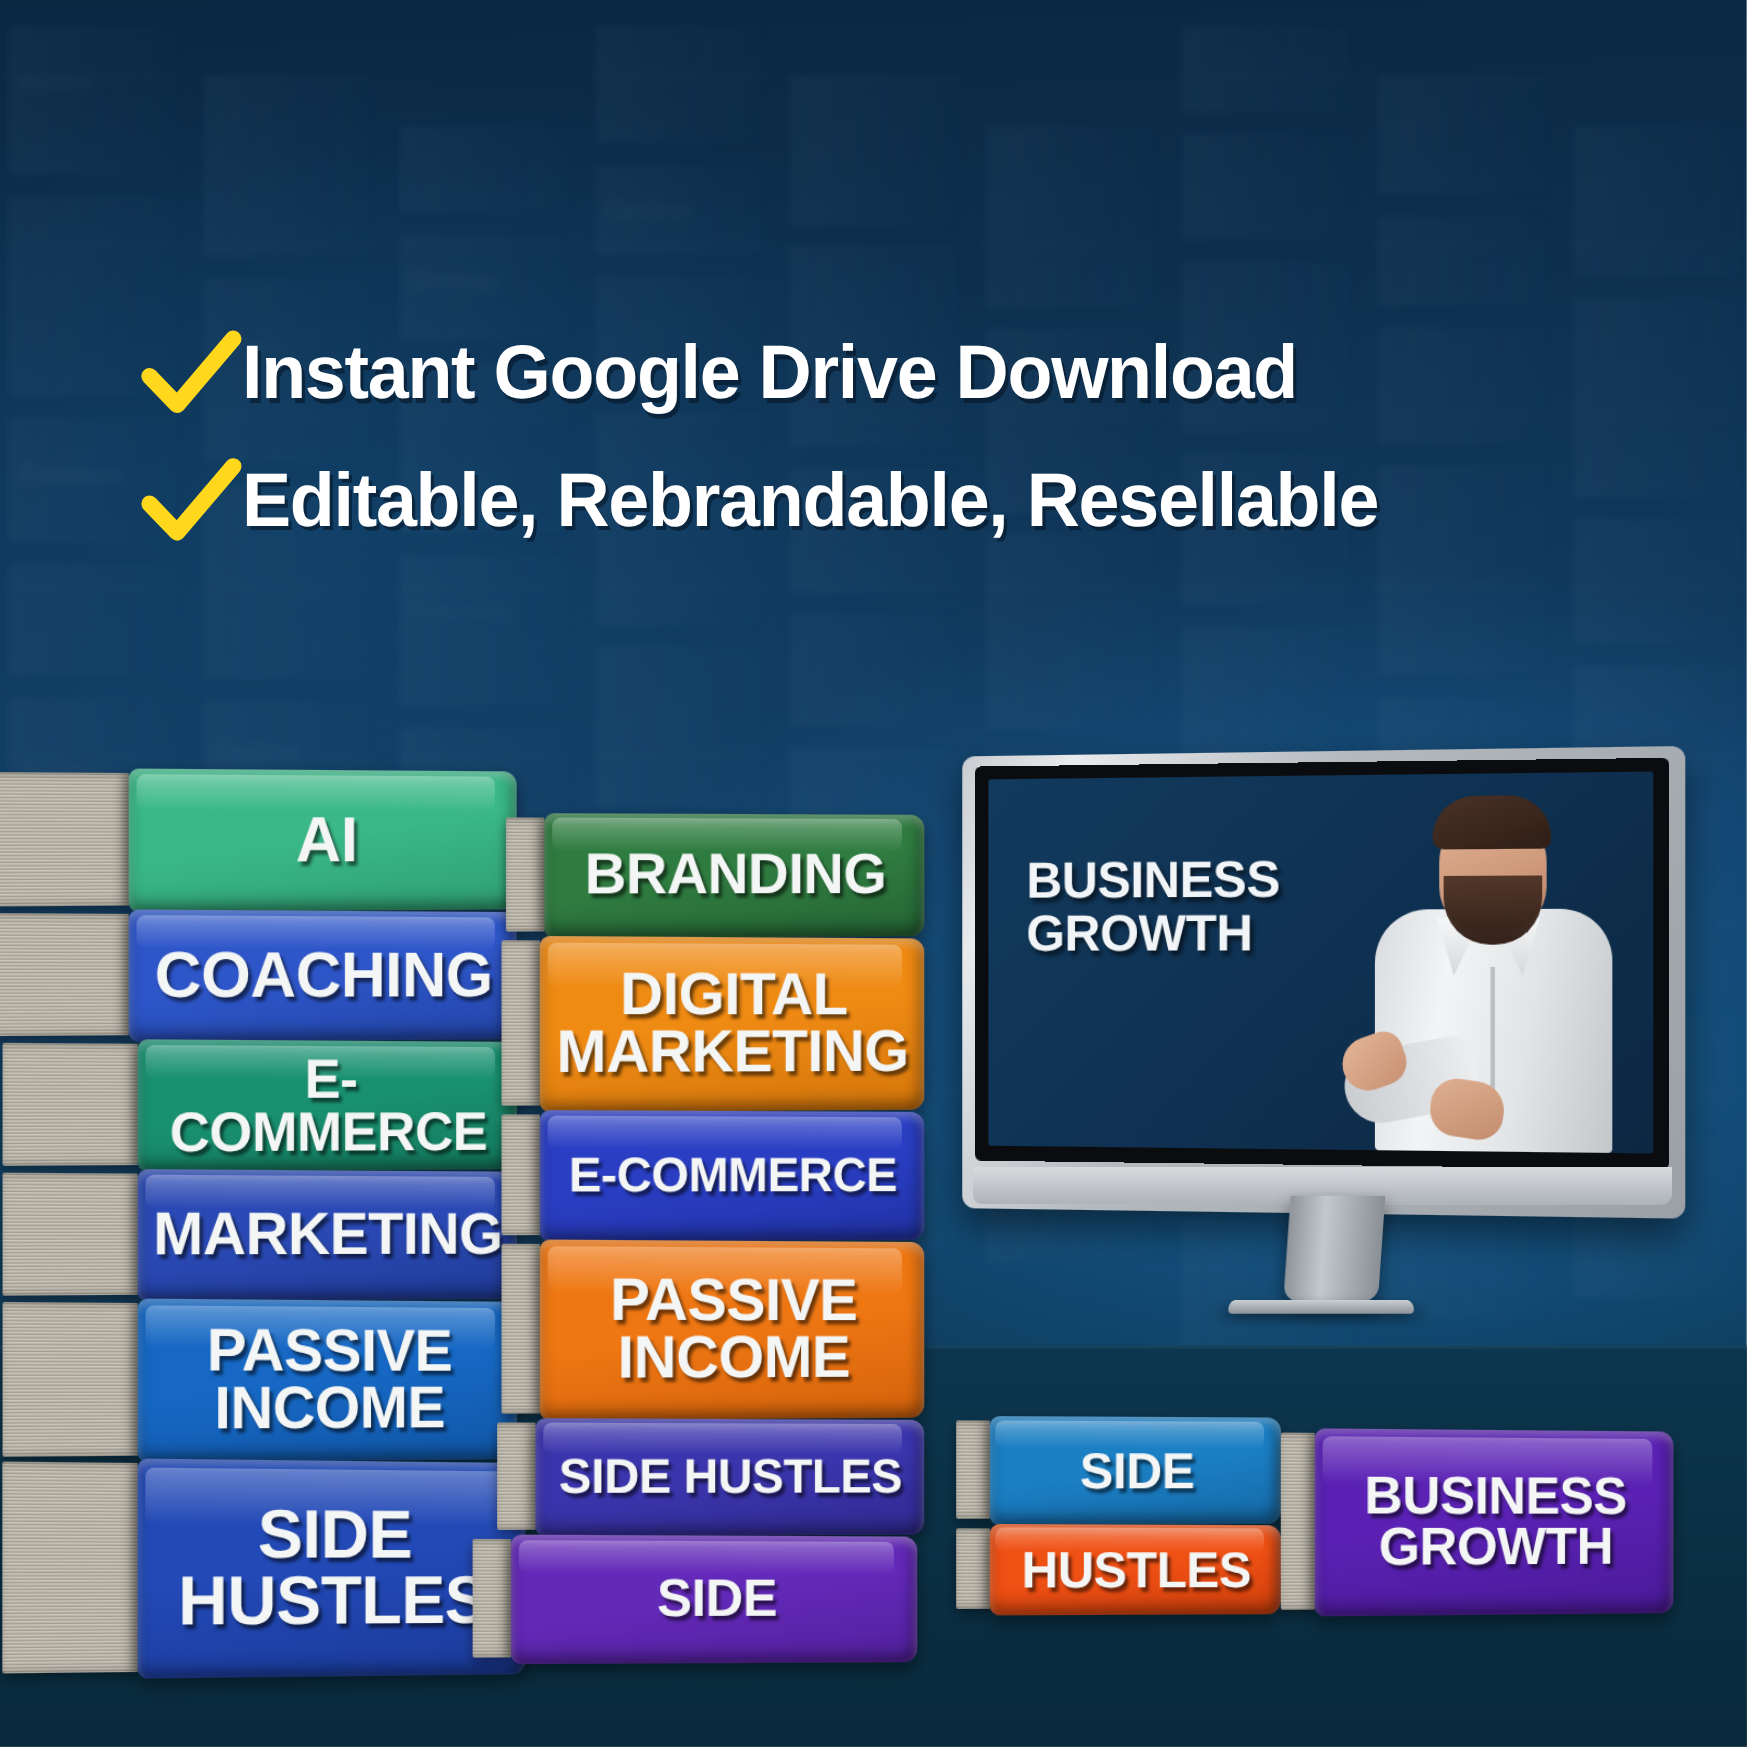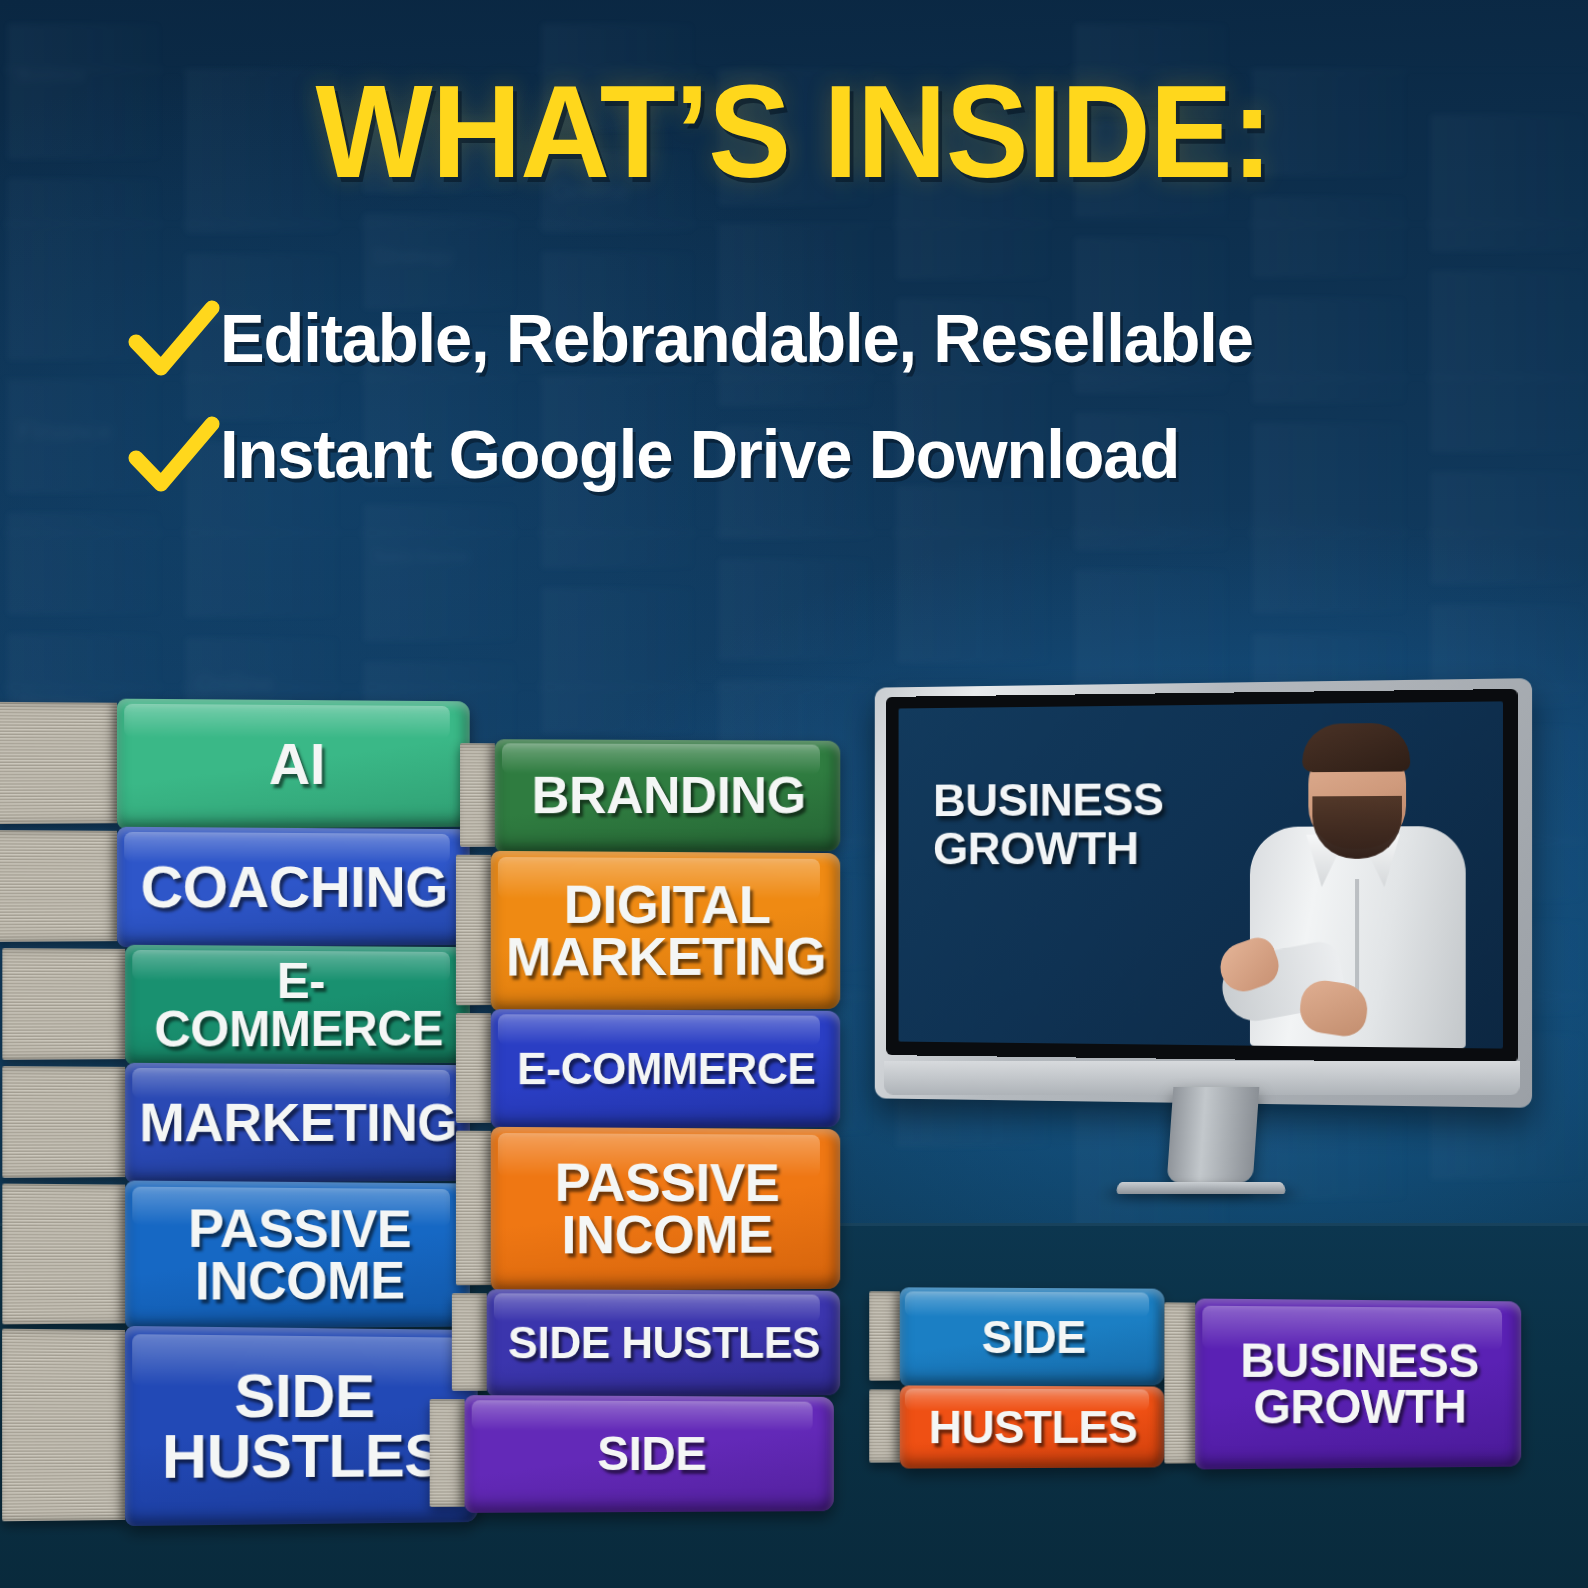--- a/index.html
+++ b/index.html
@@ -356,43 +356,40 @@
       <div class="bg-line" style="top: 46.5%;"></div>
       <div class="bg-line" style="top: 60%;"></div>
       <div class="bg-line" style="top: 73.5%;"></div>
       <div class="bg-line" style="top: 87%;"></div>
     </div>
 
   <div class="desk">
     <div class="desk-edge"></div>
   </div>
 
-  <div id="headline">
-    <div class="title">WHAT’S INSIDE:</div>
-  </div>
 
   <div id="bullets">
 
+
+    <div class="bullet">
+      <span class="check">
+        <svg width="92" height="86" viewBox="0 0 92 86">
+          <path d="M8 44 L33 70 L84 10" fill="none" stroke="#FFD71C" stroke-width="15" stroke-linecap="round" stroke-linejoin="round"></path>
+        </svg>
+      </span>
+      <span class="bullet-text">Instant Google Drive Download</span>
+    </div>
 
     <div class="bullet">
       <span class="check">
         <svg width="92" height="86" viewBox="0 0 92 86">
           <path d="M8 44 L33 70 L84 10" fill="none" stroke="#FFD71C" stroke-width="15" stroke-linecap="round" stroke-linejoin="round"></path>
         </svg>
       </span>
       <span class="bullet-text">Editable, Rebrandable, Resellable</span>
-    </div>
-
-    <div class="bullet">
-      <span class="check">
-        <svg width="92" height="86" viewBox="0 0 92 86">
-          <path d="M8 44 L33 70 L84 10" fill="none" stroke="#FFD71C" stroke-width="15" stroke-linecap="round" stroke-linejoin="round"></path>
-        </svg>
-      </span>
-      <span class="bullet-text">Instant Google Drive Download</span>
     </div>
 
   </div>
 
   <div class="stack" id="leftStack">
       <div class="book" style="left: 118px; top: 700px; width: 358px; height: 128px; transform: perspective(1500px) rotateY(10deg);">
         <div class="pages" style="left: -118px; top: 4px; width: 118px; height: 118px;"></div>
         <div class="face" style="background: linear-gradient(172deg, rgb(58, 184, 135) 0%, rgb(58, 184, 135) 48%, rgb(47, 158, 114) 100%);"></div>
         <div class="gloss"></div>
         <div class="label" style="font-size: 58px;">AI</div>

